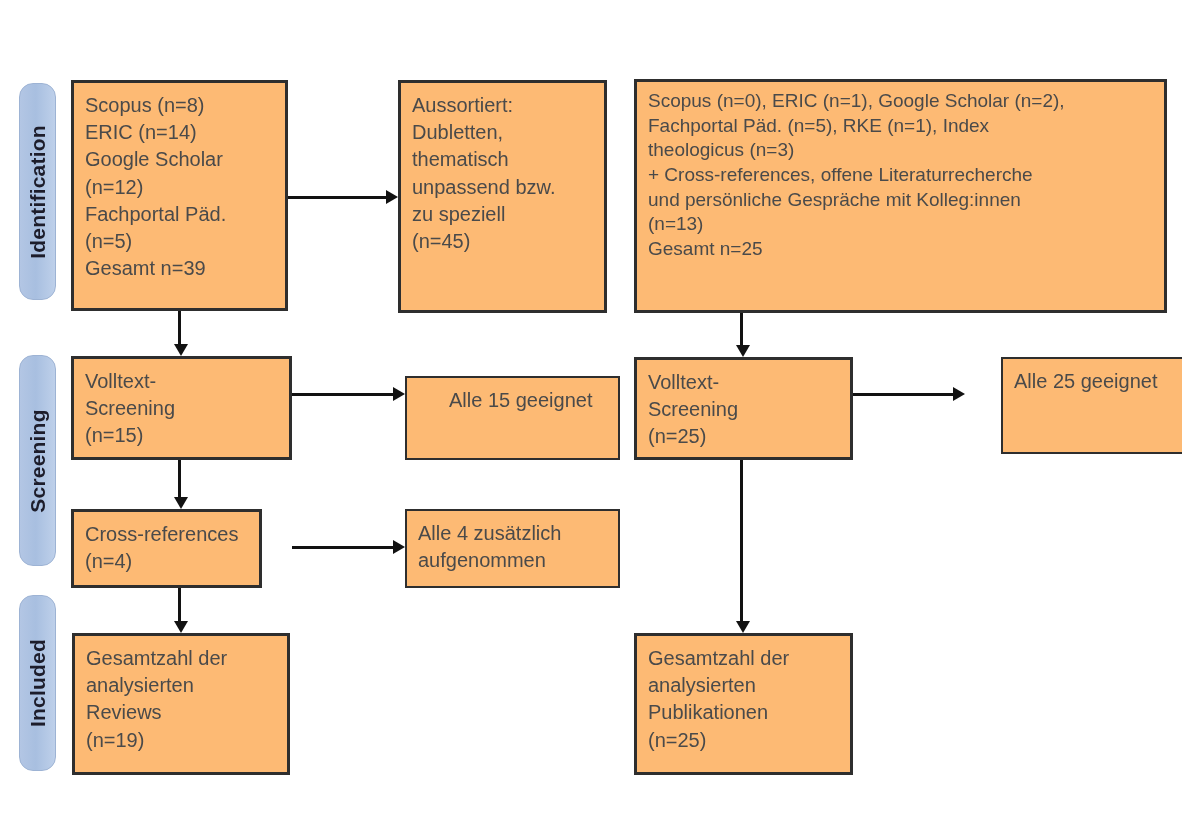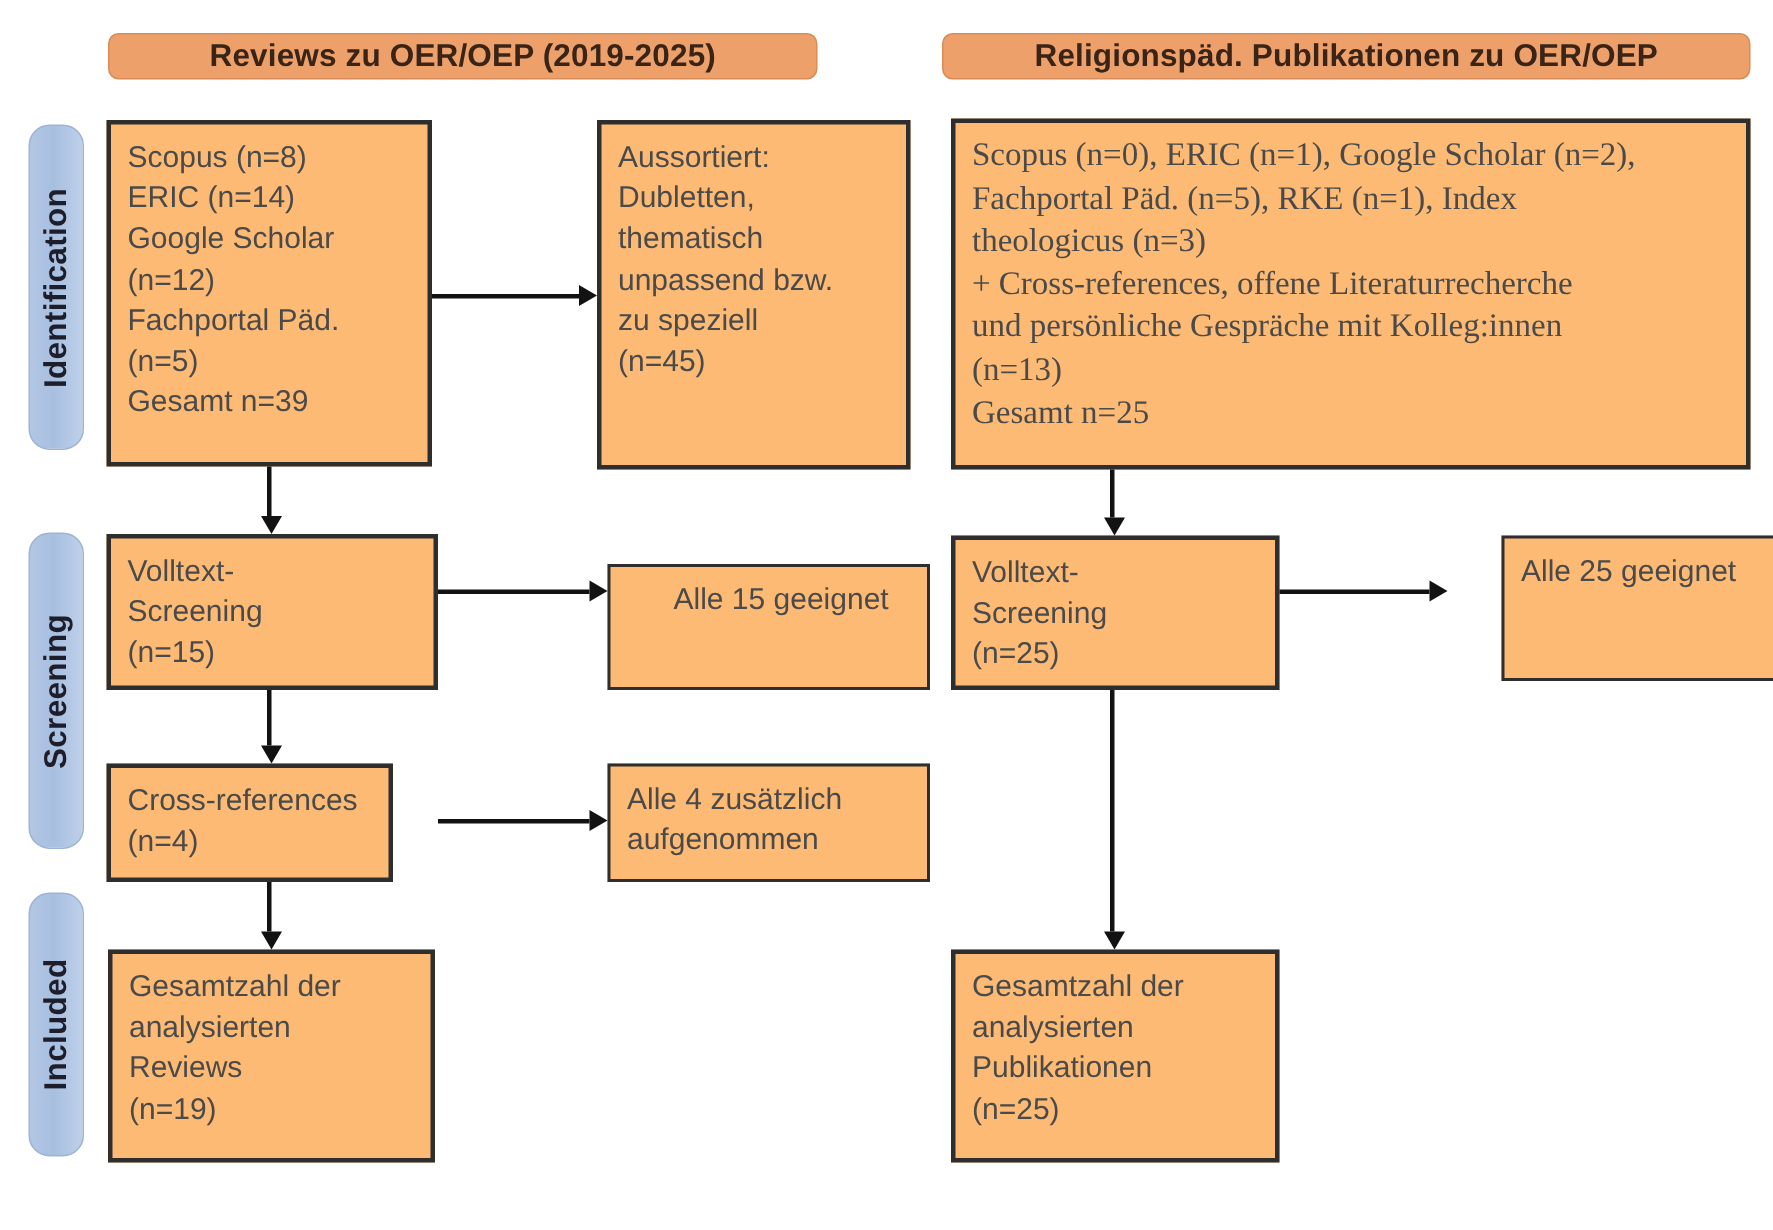--- a/index.html
+++ b/index.html
@@ -57,24 +57,23 @@
     border: 3px solid #2e2e2e;
     box-sizing: border-box;
     padding: 9px 10px 6px 11px;
     color: #4a4a4a;
     font-size: 20px;
     line-height: 1.36;
     white-space: pre-line;
     overflow: hidden;
   }
   .flow-box.dense {
-    font-size: 22px;
+    font-size: 19px;
     line-height: 1.30;
     padding-top: 7px;
-    font-family: Liberation Serif, serif;
   }
   .flow-box.thin {
     border-width: 2px;
   }
   
   .conn {
     position: absolute;
     background: #121212;
   }
   .conn-h { height: 3px; }
@@ -104,23 +103,21 @@
   </div>
 
   <div class="stage-pill" style="left:19px; top:355px; width:37px; height:211px;">
     <span class="stage-label">Screening</span>
   </div>
 
   <div class="stage-pill" style="left:19px; top:595px; width:37px; height:176px;">
     <span class="stage-label">Included</span>
   </div>
 
-  <div class="col-header" style="left:72px; top:22px; width:473px; height:31px;">Reviews zu OER/OEP (2019-2025)</div>
 
-  <div class="col-header" style="left:628px; top:22px; width:539px; height:31px;">Religionspäd. Publikationen zu OER/OEP</div>
 
   <div class="flow-box" style="left:71px; top:80px; width:217px; height:231px;">Scopus (n=8)
 ERIC (n=14)
 Google Scholar
 (n=12)
 Fachportal Päd.
 (n=5)
 Gesamt n=39</div>
 
   <div class="flow-box" style="left:398px; top:80px; width:209px; height:233px;">Aussortiert:

